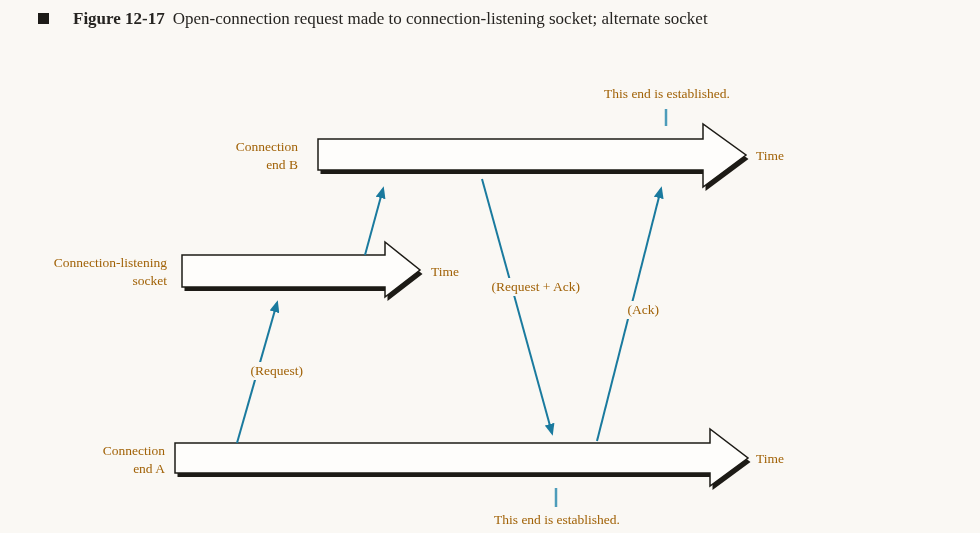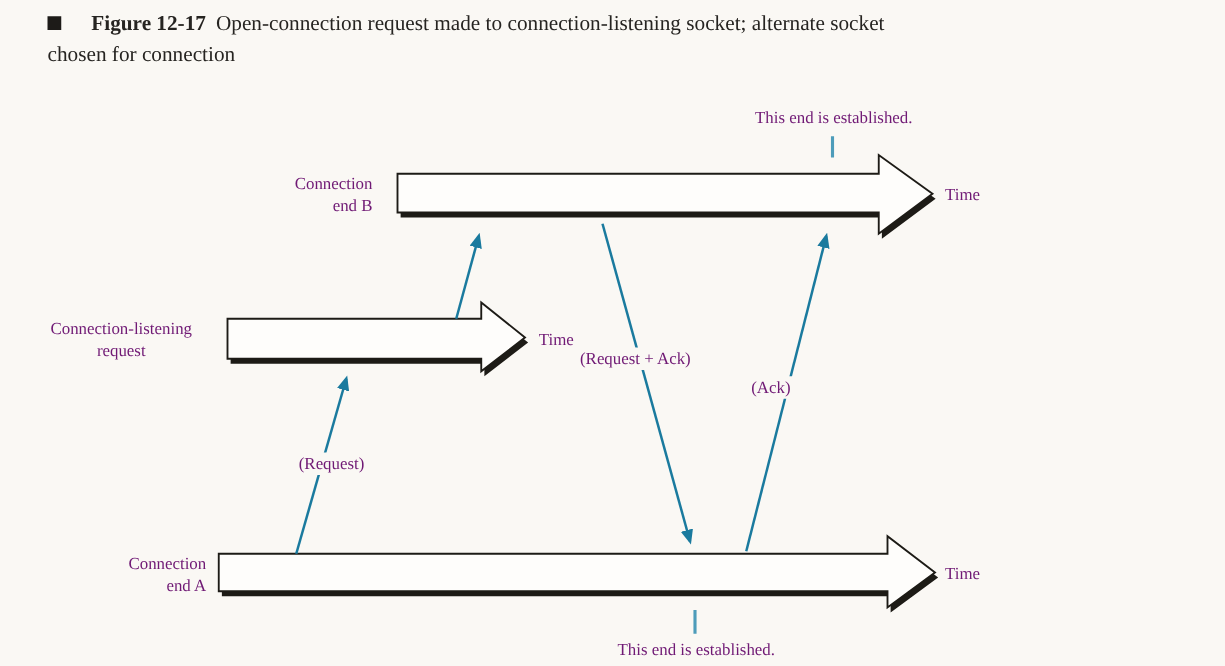--- a/index.html
+++ b/index.html
@@ -12,47 +12,46 @@
     overflow:hidden;
   }
   
   #caption{position:absolute;left:38px;top:6px;width:870px;font-size:17px;line-height:25px;}
   #caption .bullet{display:inline-block;width:11px;height:11px;background:#1d1b18;margin-right:24px;}
   #caption b{font-weight:bold;}
   #caption .cap-text{margin-left:8px;}
   
   #diagram{position:absolute;left:0;top:0;}
   
-  .lbl{position:absolute;font-size:13.5px;line-height:17.5px;color:#701a75;white-space:nowrap;}
+  .lbl{position:absolute;font-size:13.5px;line-height:17.5px;color:#a16207;white-space:nowrap;}
   .right{text-align:right;}
   .center{text-align:center;white-space:normal;}
-  .msg{background:#faf8f4;padding:0 3px;text-align:left;}
+  .msg{background:#faf8f4;padding:0 3px;text-align:right;}
   
   #lbl-end-b{left:198px;top:138px;width:100px;}
   #time-b{left:756px;top:147px;}
   #est-top{left:575px;top:85px;width:184px;}
-  #lbl-listen{left:27px;top:254px;width:140px;text-align:center;}
+  #lbl-listen{left:27px;top:254px;width:140px;}
   #time-mid{left:431px;top:263px;}
   #lbl-req-ack{left:461px;top:278px;width:116px;}
   #lbl-ack{left:598px;top:301px;width:58px;}
   #lbl-req{left:236px;top:362px;width:64px;}
   #lbl-end-a{left:65px;top:442px;width:100px;}
   #time-a{left:756px;top:450px;}
   #est-bottom{left:465px;top:511px;width:184px;}
 </style>
 </head>
 <body>
 
 <div id="page">
 
   <div id="caption">
     <div>
       <span class="bullet"></span><b>Figure 12-17</b><span class="cap-text">Open-connection request made to connection-listening socket; alternate socket</span>
     </div>
-    <div>chosen for connection</div>
   </div>
 
   <svg id="diagram" width="980" height="533" viewBox="0 0 980 533">
     <defs>
       <marker id="bh" markerWidth="6" markerHeight="5" refX="4.6" refY="2.5" orient="auto" markerUnits="strokeWidth">
         <path d="M0,0 L6,2.5 L0,5 Z" fill="#1a7a9e"></path>
       </marker>
     </defs>
 
     <g>
@@ -82,21 +81,21 @@
   <div id="est-top" class="lbl center">This end is established.</div>
 
   <div id="lbl-end-b" class="lbl right">
     <div>Connection</div>
     <div>end B</div>
   </div>
   <div id="time-b" class="lbl">Time</div>
 
   <div id="lbl-listen" class="lbl right">
     <div>Connection-listening</div>
-    <div>request</div>
+    <div>socket</div>
   </div>
   <div id="time-mid" class="lbl">Time</div>
 
   <div id="lbl-req-ack" class="lbl msg">(Request + Ack)</div>
   <div id="lbl-ack" class="lbl msg">(Ack)</div>
   <div id="lbl-req" class="lbl msg">(Request)</div>
 
   <div id="lbl-end-a" class="lbl right">
     <div>Connection</div>
     <div>end A</div>

